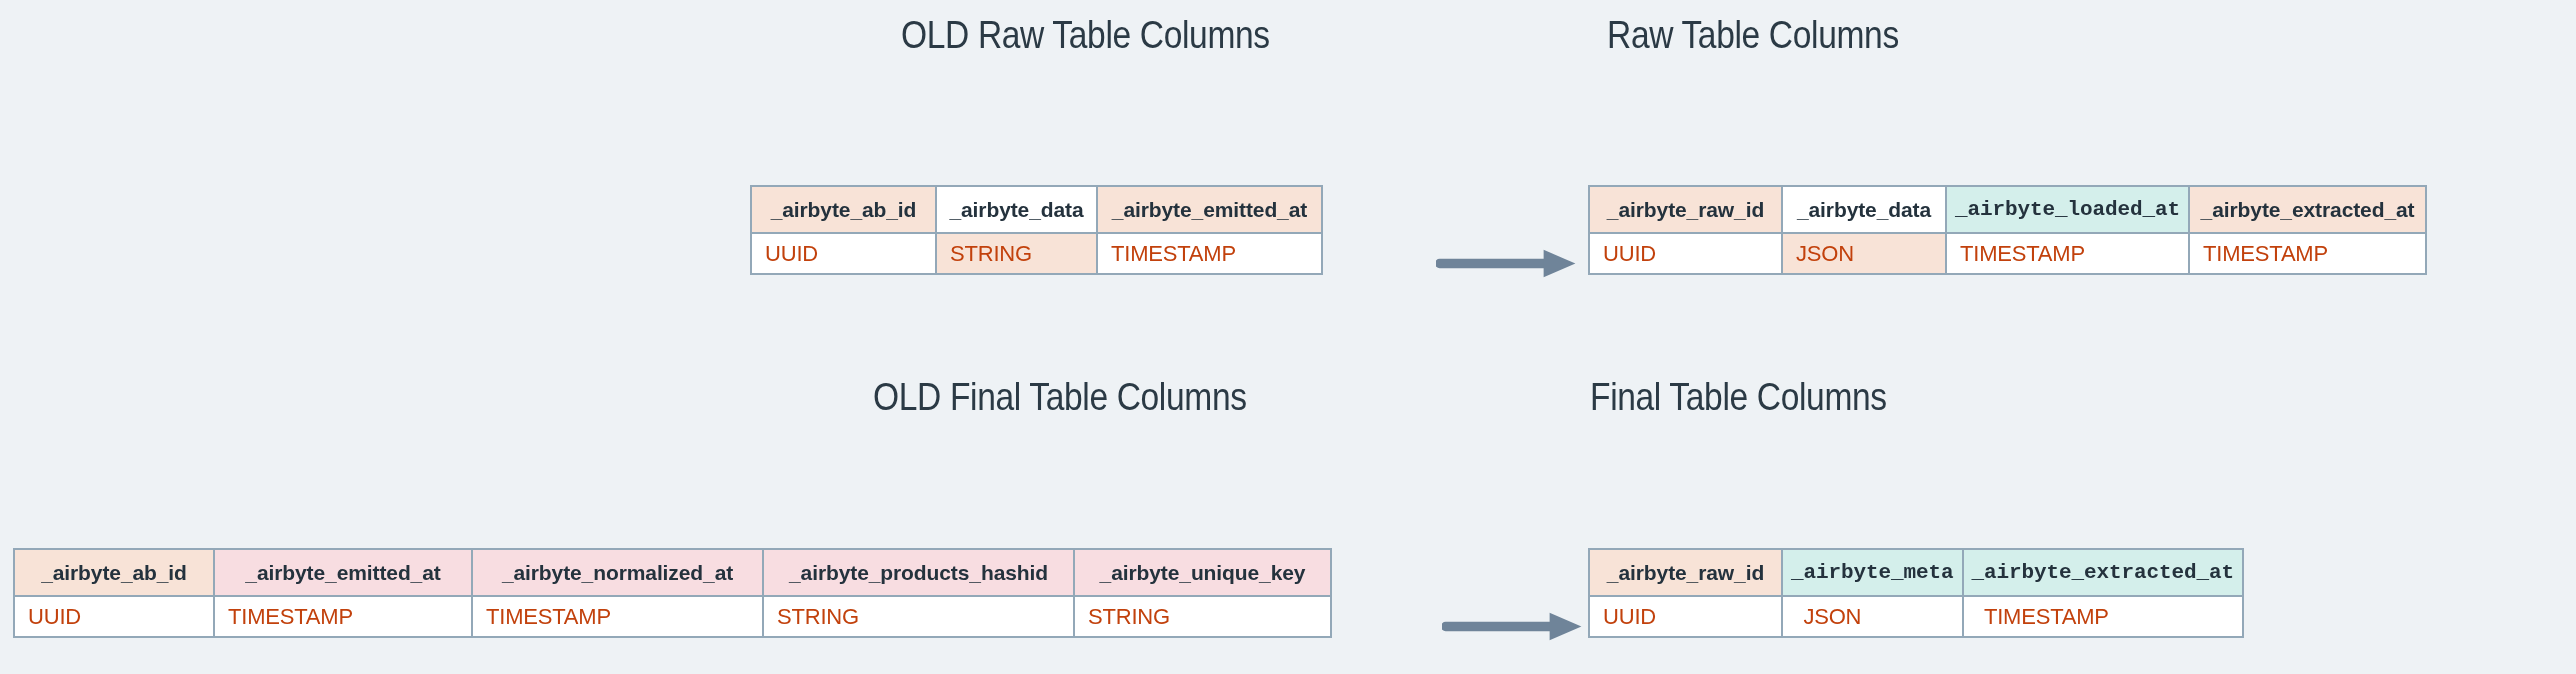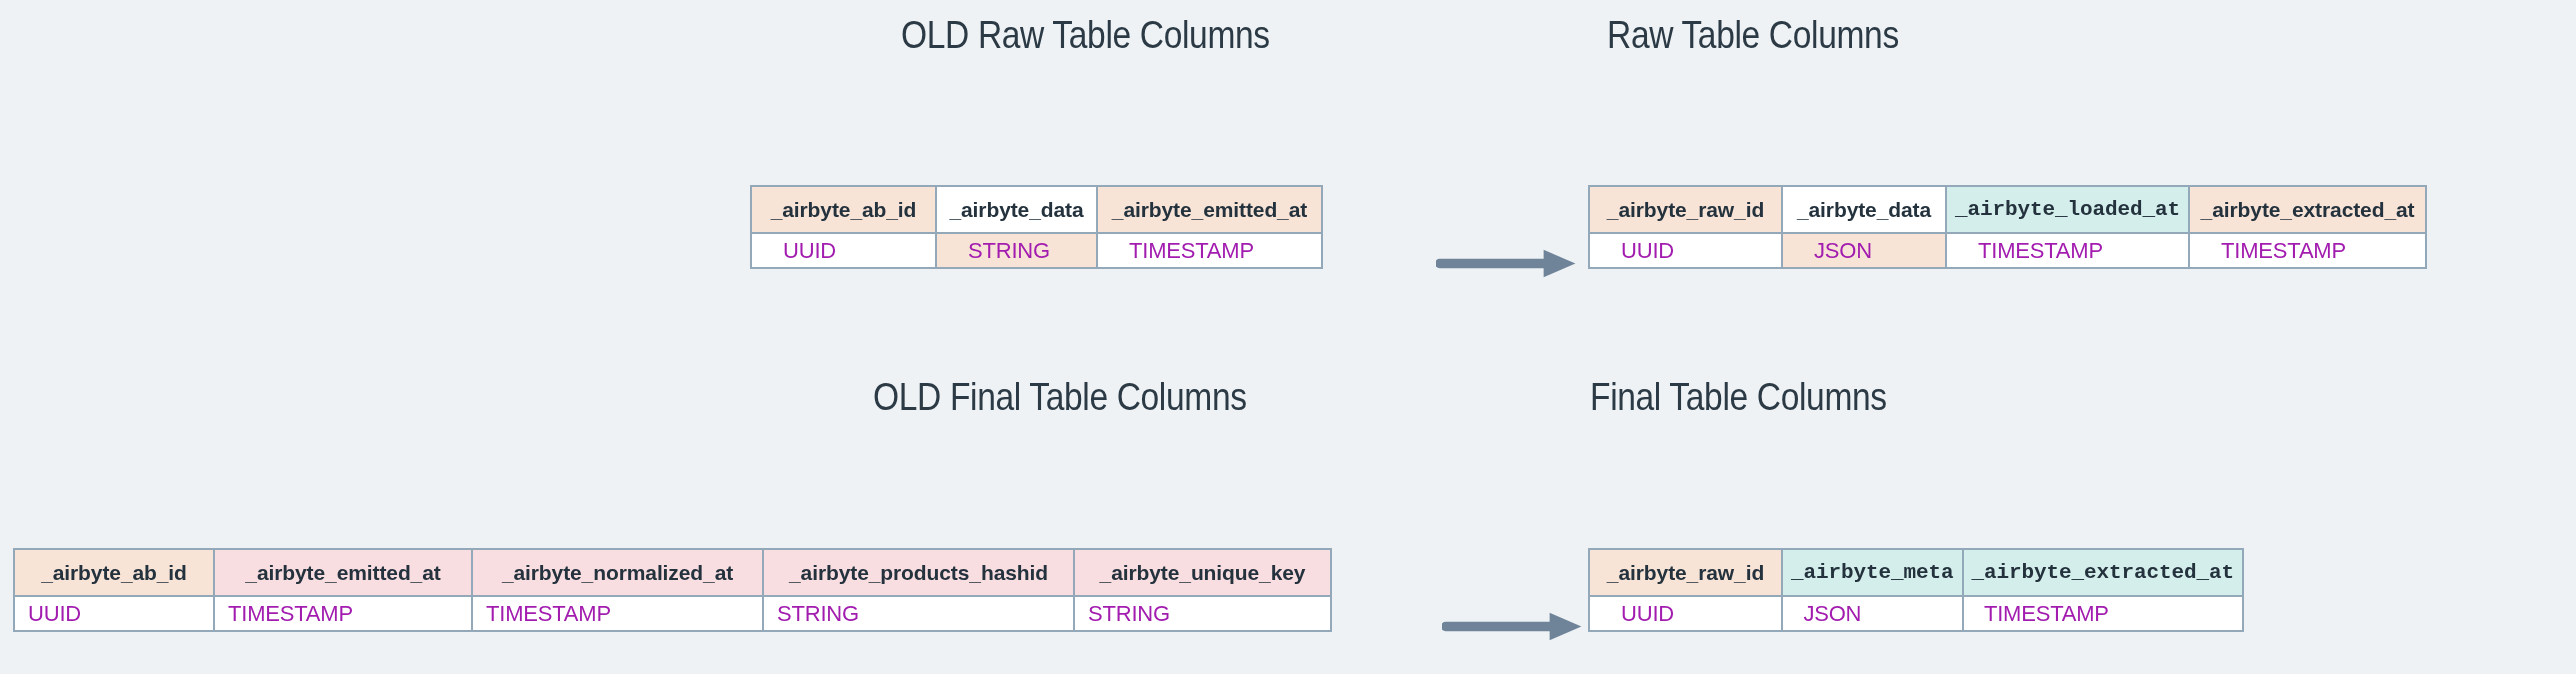--- a/index.html
+++ b/index.html
@@ -61,27 +61,27 @@
     font-size: 21px;
     font-weight: 700;
     color: #24323d;
     text-align: center;
     white-space: nowrap;
     letter-spacing: -0.1px;
     box-sizing: border-box;
     padding: 0 8px;
   }
   .tbl .dcell {
-    height: 33px;
+    height: 39px;
     font-size: 22px;
     font-weight: 400;
-    color: #a21caf;
+    color: #c2410c;
     white-space: nowrap;
     box-sizing: border-box;
-    padding: 0 0 0 31px;
+    padding: 0 0 0 13px;
     letter-spacing: -0.2px;
   }
 
   .tbl tr.headrow td { border-bottom: 2.9px solid #93a8b8; }
   .tbl td + td { border-left: 2.9px solid #93a8b8; margin-top: 8px; }
 
   .bg-peach { background: #f8e3d7 !important; }
   .bg-pink  { background: #f8dde1 !important; }
   .bg-teal  { background: #d4efeb !important; font-family: Liberation Mono, monospace; }
   .bg-white { background: #ffffff !important; }

